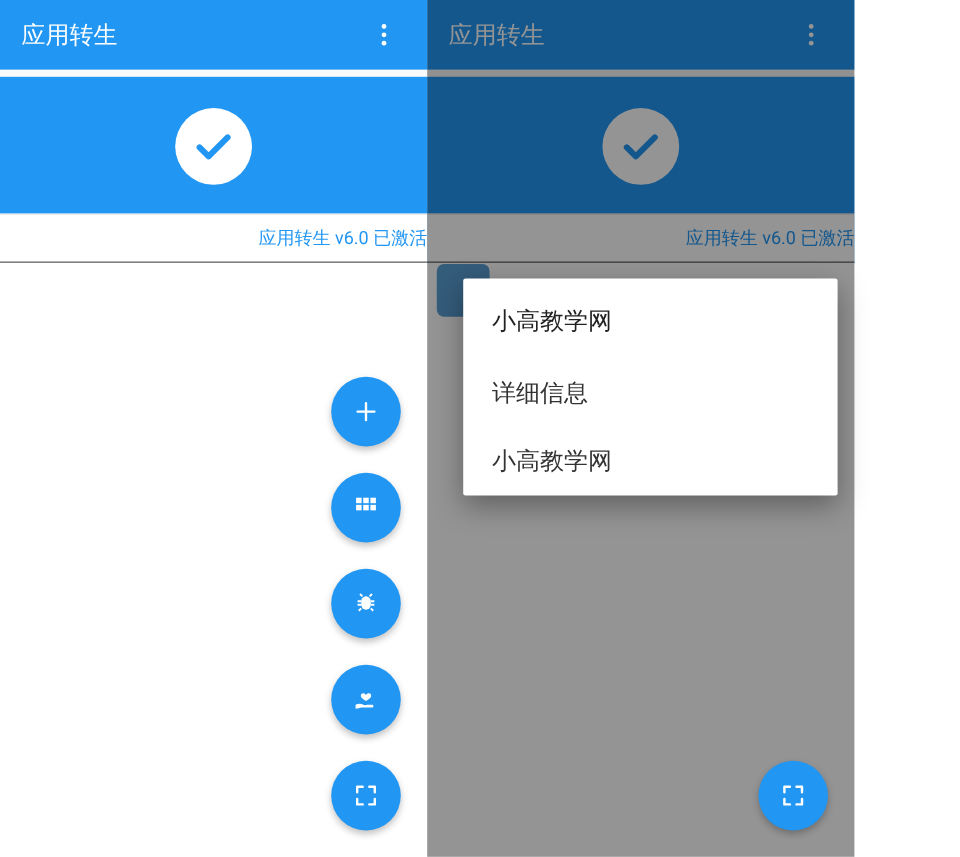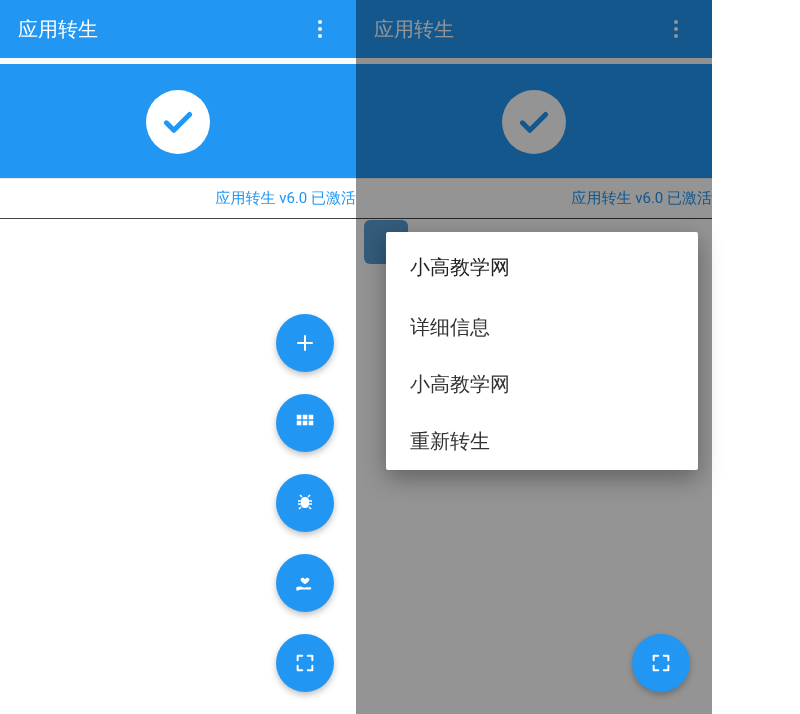--- a/index.html
+++ b/index.html
@@ -251,15 +251,14 @@
       <svg width="22" height="22" viewBox="0 0 24 24" fill="none" stroke="#fff" stroke-width="2.2" stroke-linecap="round" stroke-linejoin="round">
           <path d="M4 9V4h5M20 9V4h-5M4 15v5h5M20 15v5h-5"></path>
         </svg>
     </div>
   </div>
 
   <div class="dialog">
     <div class="dialog-title">小高教学网</div>
     <div class="dialog-item">详细信息</div>
     <div class="dialog-item">小高教学网</div>
-    <div class="dialog-item">重新转生</div>
   </div>
 </div>
 
 </body></html>

